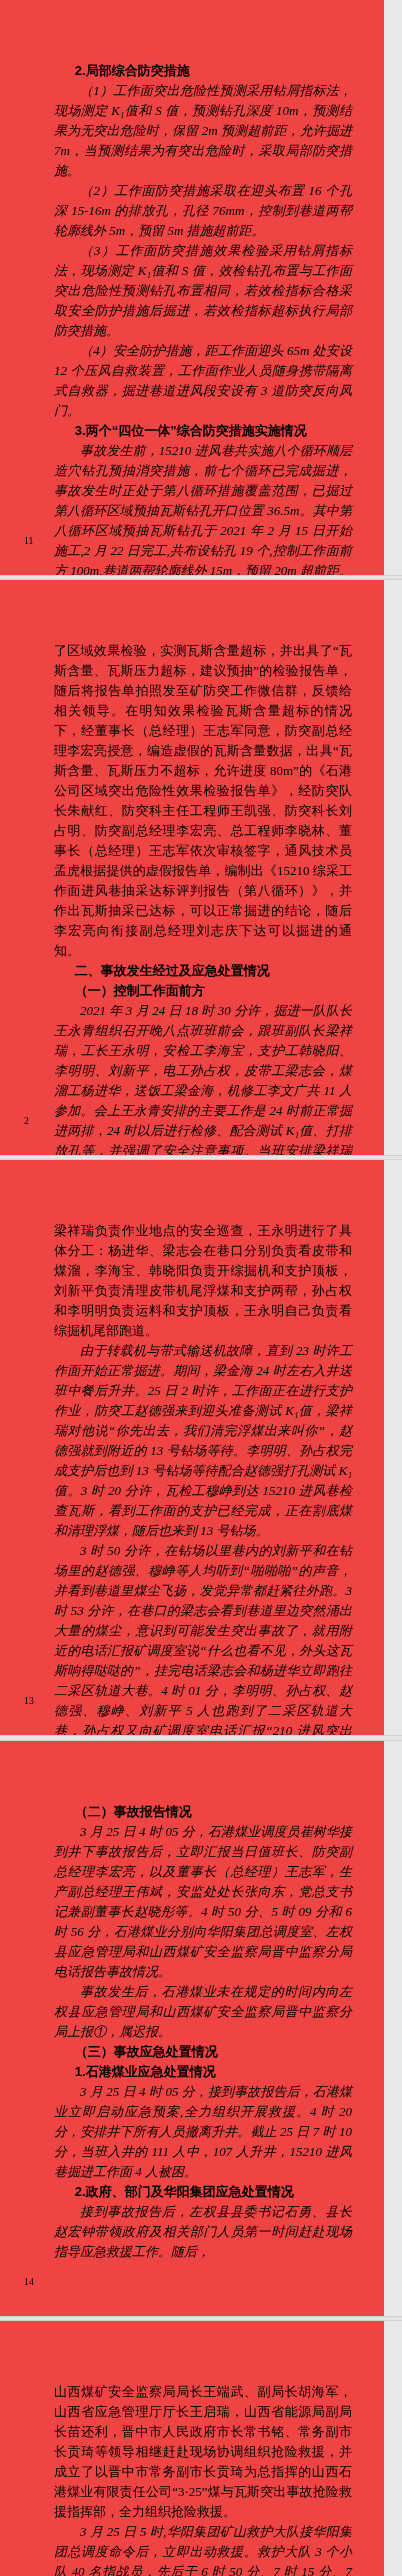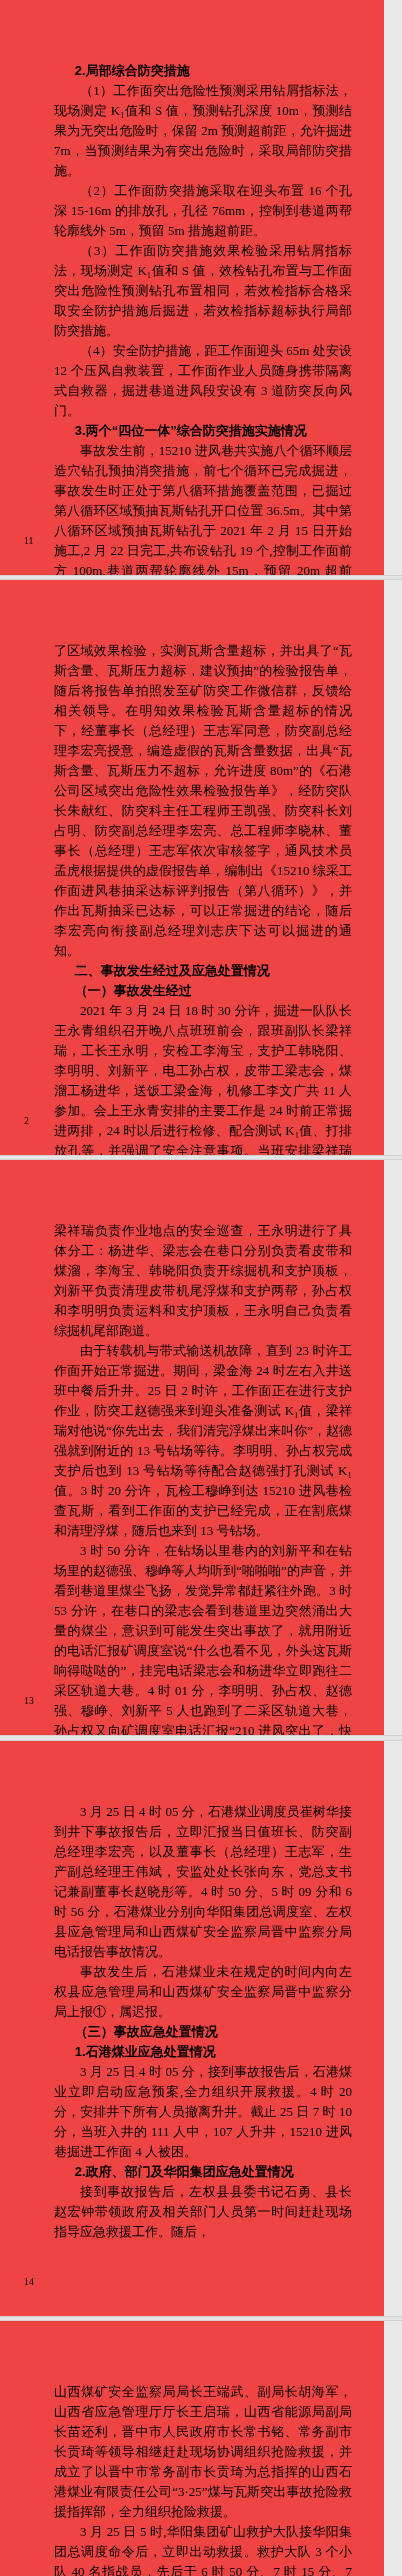--- a/index.html
+++ b/index.html
@@ -32,21 +32,21 @@
     position: absolute;
     top: 61px;
     left: 54px;
     width: 298px;
     font-size: 13px;
     line-height: 20px;
     text-align: justify;
     text-justify: inter-character;
   }
   .content p { margin: 0; padding: 0; }
-  .para { text-indent: 2em; }
+  .para { text-indent: 2em; font-style: italic; }
   .para-cont { text-indent: 0; }
   .h-sans {
     font-family: "Liberation Sans", "DejaVu Sans", sans-serif;
     font-weight: 700;
     text-indent: 1.6em;
   }
   .h-serif {
     font-weight: 700;
     text-indent: 1.6em;
   }
@@ -74,37 +74,38 @@
         <p class="h-sans">3.两个“四位一体”综合防突措施实施情况</p>
         <p class="para">事故发生前，15210 进风巷共实施八个循环顺层造穴钻孔预抽消突措施，前七个循环已完成掘进，事故发生时正处于第八循环措施覆盖范围，已掘过第八循环区域预抽瓦斯钻孔开口位置 36.5m。其中第八循环区域预抽瓦斯钻孔于 2021 年 2 月 15 日开始施工,2 月 22 日完工,共布设钻孔 19 个,控制工作面前方 100m,巷道两帮轮廓线外 15m，预留 20m 超前距。</p>
       </div>
       <div class="page-number">11</div>
     </section>
     <div class="divider"></div>
     <section class="page">
       <div class="content">
         <p class="para-cont">了区域效果检验，实测瓦斯含量超标，并出具了“瓦斯含量、瓦斯压力超标，建议预抽”的检验报告单，随后将报告单拍照发至矿防突工作微信群，反馈给相关领导。在明知效果检验瓦斯含量超标的情况下，经董事长（总经理）王志军同意，防突副总经理李宏亮授意，编造虚假的瓦斯含量数据，出具“瓦斯含量、瓦斯压力不超标，允许进度 80m”的《石港公司区域突出危险性效果检验报告单》，经防突队长朱献红、防突科主任工程师王凯强、防突科长刘占明、防突副总经理李宏亮、总工程师李晓林、董事长（总经理）王志军依次审核签字，通风技术员孟虎根据提供的虚假报告单，编制出《15210 综采工作面进风巷抽采达标评判报告（第八循环）》，并作出瓦斯抽采已达标，可以正常掘进的结论，随后李宏亮向衔接副总经理刘志庆下达可以掘进的通知。</p>
         <p class="h-sans">二、事故发生经过及应急处置情况</p>
-        <p class="h-serif">（一）事故发生经过</p>
+        <p class="h-serif">（一）控制工作面前方</p>
         <p class="para">2021 年 3 月 24 日 18 时 30 分许，掘进一队队长王永青组织召开晚八点班班前会，跟班副队长梁祥瑞，工长王永明，安检工李海宝，支护工韩晓阳、李明明、刘新平，电工孙占权，皮带工梁志会，煤溜工杨进华，送饭工梁金海，机修工李文广共 11 人参加。会上王永青安排的主要工作是 24 时前正常掘进两排，24 时以后进行检修、配合测试 K₁值、打排放孔等，并强调了安全注意事项。当班安排梁祥瑞等 9 人下井，李文广地面修钻机，梁金海送班中餐。</p>
       </div>
       <div class="page-number">2</div>
     </section>
     <div class="divider"></div>
     <section class="page">
       <div class="content">
         <p class="para-cont">梁祥瑞负责作业地点的安全巡查，王永明进行了具体分工：杨进华、梁志会在巷口分别负责看皮带和煤溜，李海宝、韩晓阳负责开综掘机和支护顶板，刘新平负责清理皮带机尾浮煤和支护两帮，孙占权和李明明负责运料和支护顶板，王永明自己负责看综掘机尾部跑道。</p>
         <p class="para">由于转载机与带式输送机故障，直到 23 时许工作面开始正常掘进。期间，梁金海 24 时左右入井送班中餐后升井。25 日 2 时许，工作面正在进行支护作业，防突工赵德强来到迎头准备测试 K₁值，梁祥瑞对他说“你先出去，我们清完浮煤出来叫你”，赵德强就到附近的 13 号钻场等待。李明明、孙占权完成支护后也到 13 号钻场等待配合赵德强打孔测试 K₁值。3 时 20 分许，瓦检工穆峥到达 15210 进风巷检查瓦斯，看到工作面的支护已经完成，正在割底煤和清理浮煤，随后也来到 13 号钻场。</p>
         <p class="para">3 时 50 分许，在钻场以里巷内的刘新平和在钻场里的赵德强、穆峥等人均听到“啪啪啪”的声音，并看到巷道里煤尘飞扬，发觉异常都赶紧往外跑。3 时 53 分许，在巷口的梁志会看到巷道里边突然涌出大量的煤尘，意识到可能发生突出事故了，就用附近的电话汇报矿调度室说“什么也看不见，外头这瓦斯响得哒哒的”，挂完电话梁志会和杨进华立即跑往二采区轨道大巷。4 时 01 分，李明明、孙占权、赵德强、穆峥、刘新平 5 人也跑到了二采区轨道大巷，孙占权又向矿调度室电话汇报“210 进风突出了，快下来救人,埋了人了”。4 时 05 分,杨进华又向矿调度汇报“210 里边突了，里边的人没有出来”。之后，李明明、刘新平、孙占</p>
       </div>
       <div class="page-number">13</div>
     </section>
     <div class="divider"></div>
     <section class="page">
       <div class="content">
+        <p class="h-serif">（二）事故报告情况</p>
         <p class="para">3 月 25 日 4 时 05 分，石港煤业调度员崔树华接到井下事故报告后，立即汇报当日值班长、防突副总经理李宏亮，以及董事长（总经理）王志军，生产副总经理王伟斌，安监处处长张向东，党总支书记兼副董事长赵晓彤等。4 时 50 分、5 时 09 分和 6 时 56 分，石港煤业分别向华阳集团总调度室、左权县应急管理局和山西煤矿安全监察局晋中监察分局电话报告事故情况。</p>
         <p class="para">事故发生后，石港煤业未在规定的时间内向左权县应急管理局和山西煤矿安全监察局晋中监察分局上报①，属迟报。</p>
         <p class="h-serif">（三）事故应急处置情况</p>
         <p class="h-sans">1.石港煤业应急处置情况</p>
         <p class="para">3 月 25 日 4 时 05 分，接到事故报告后，石港煤业立即启动应急预案,全力组织开展救援。4 时 20 分，安排井下所有人员撤离升井。截止 25 日 7 时 10 分，当班入井的 111 人中，107 人升井，15210 进风巷掘进工作面 4 人被困。</p>
         <p class="h-sans">2.政府、部门及华阳集团应急处置情况</p>
         <p class="para">接到事故报告后，左权县县委书记石勇、县长赵宏钟带领政府及相关部门人员第一时间赶赴现场指导应急救援工作。随后，</p>
       </div>
       <div class="page-number">14</div>
     </section>

